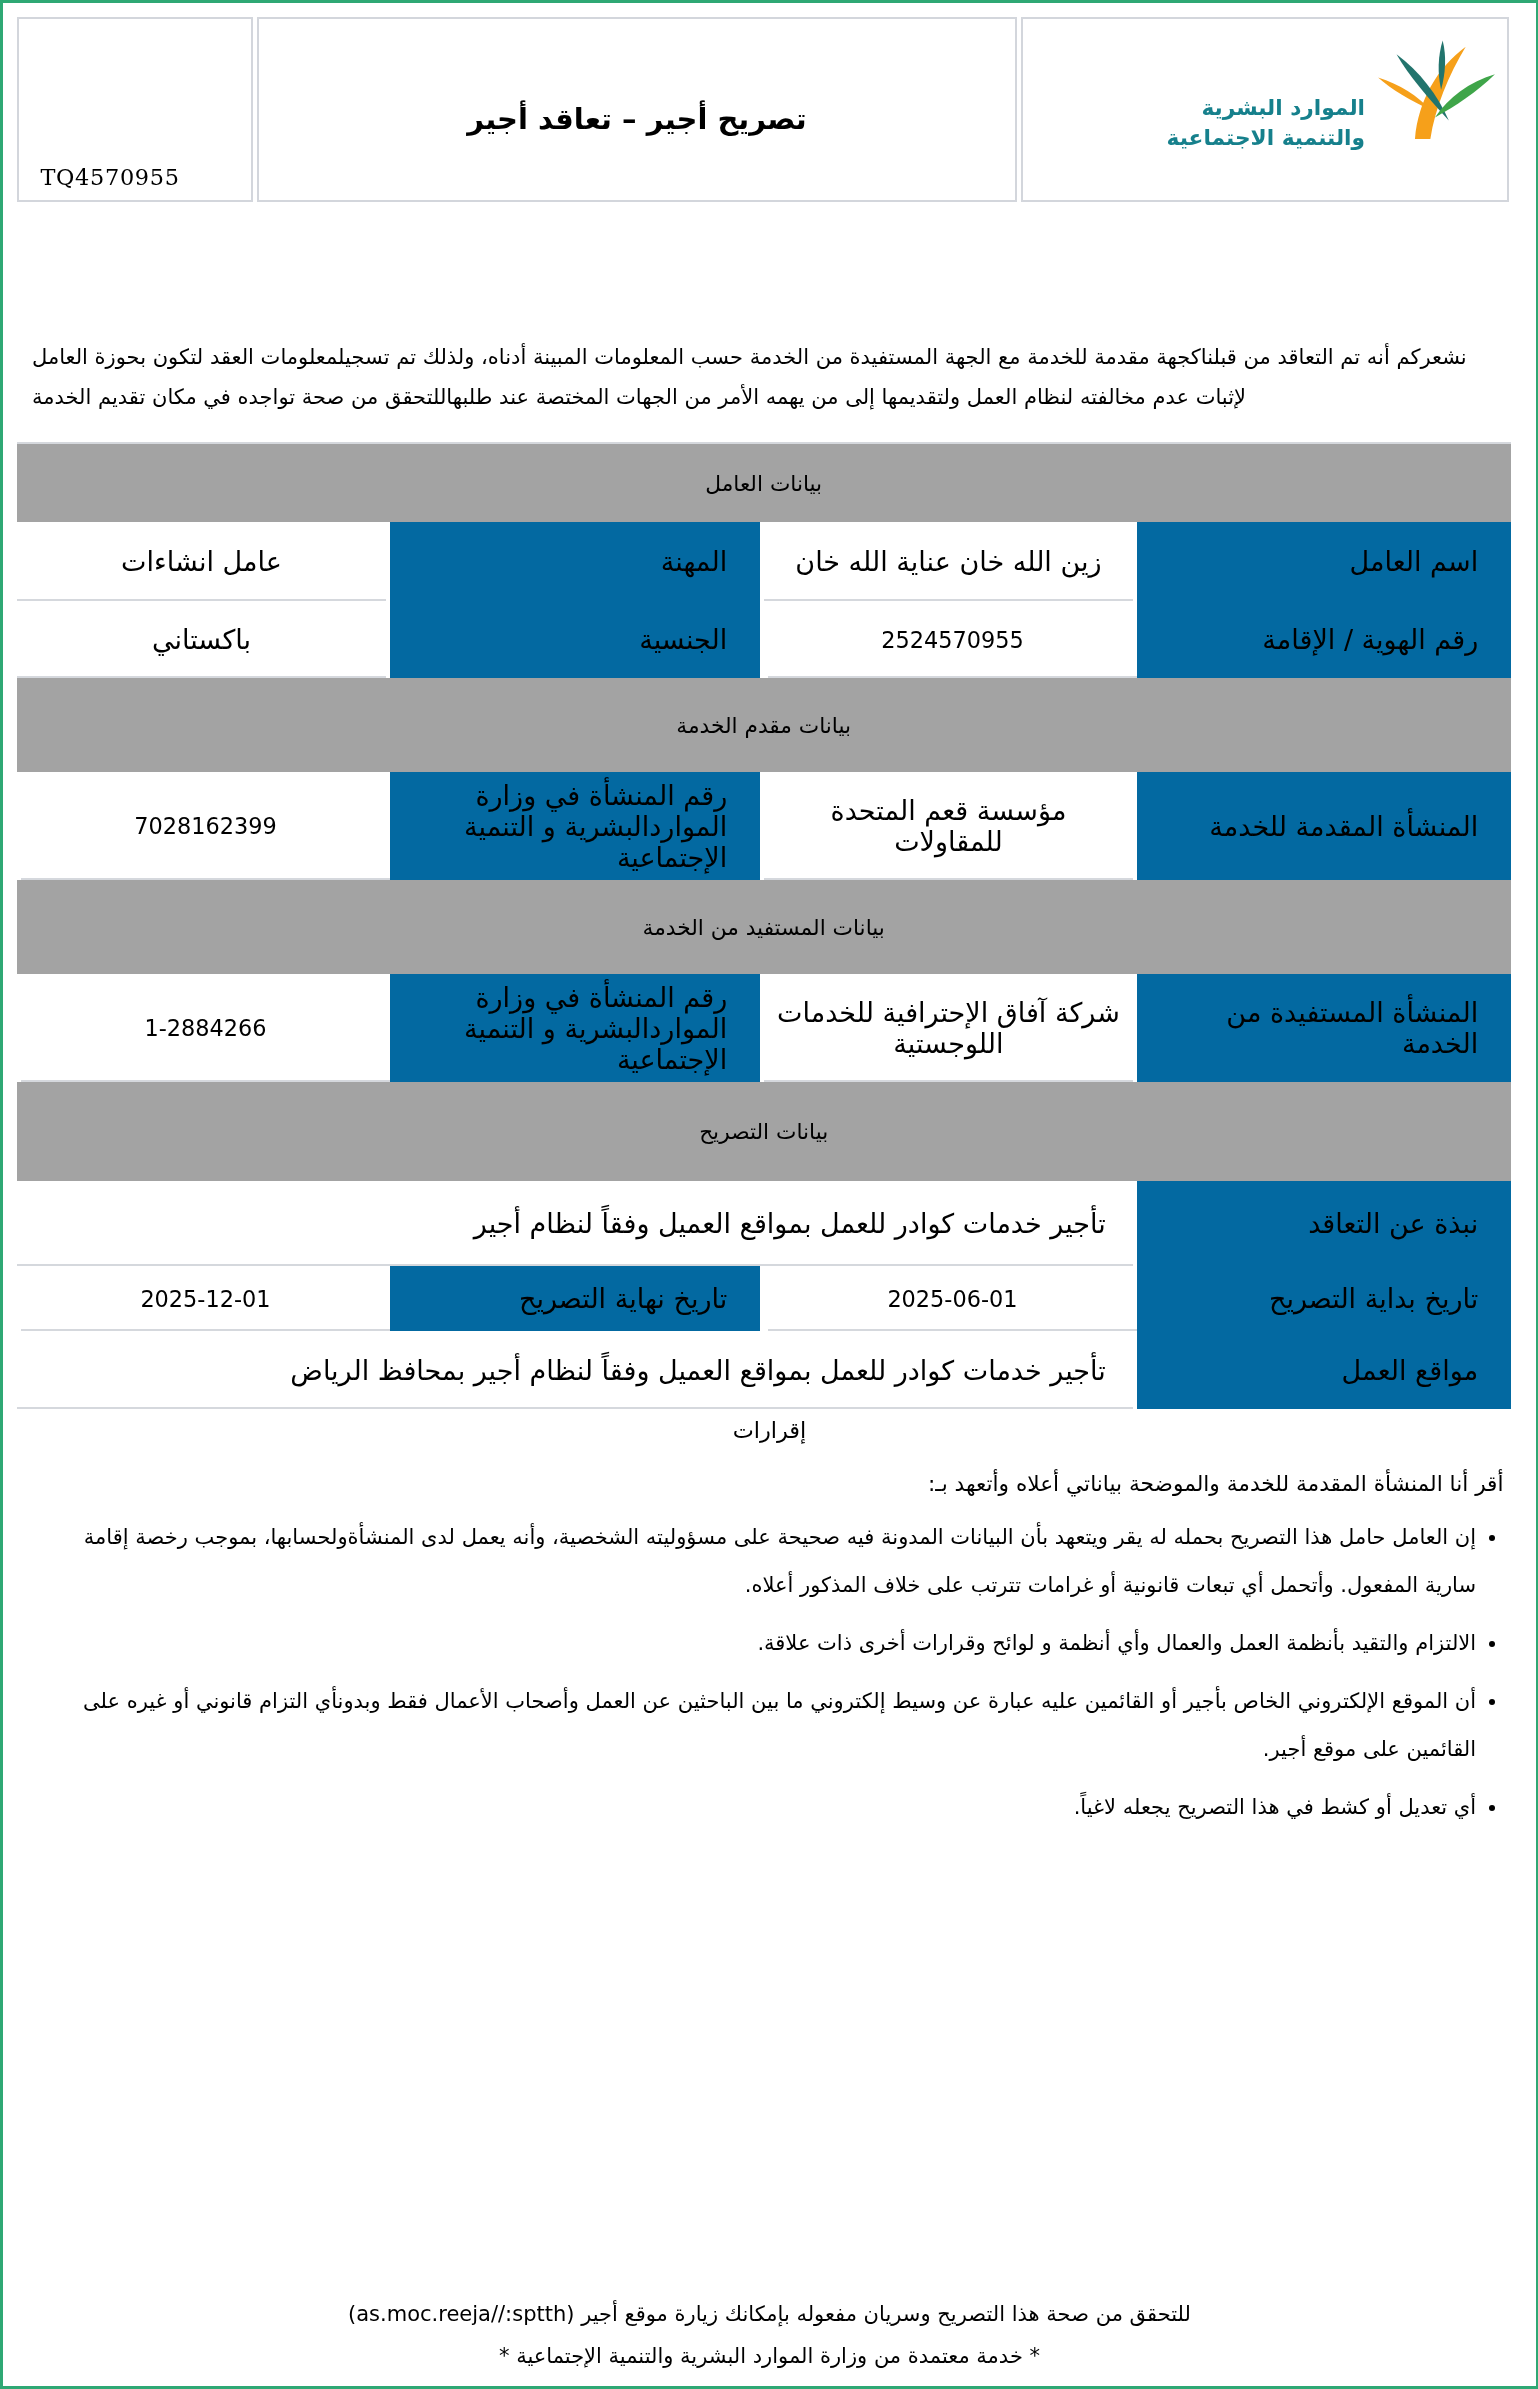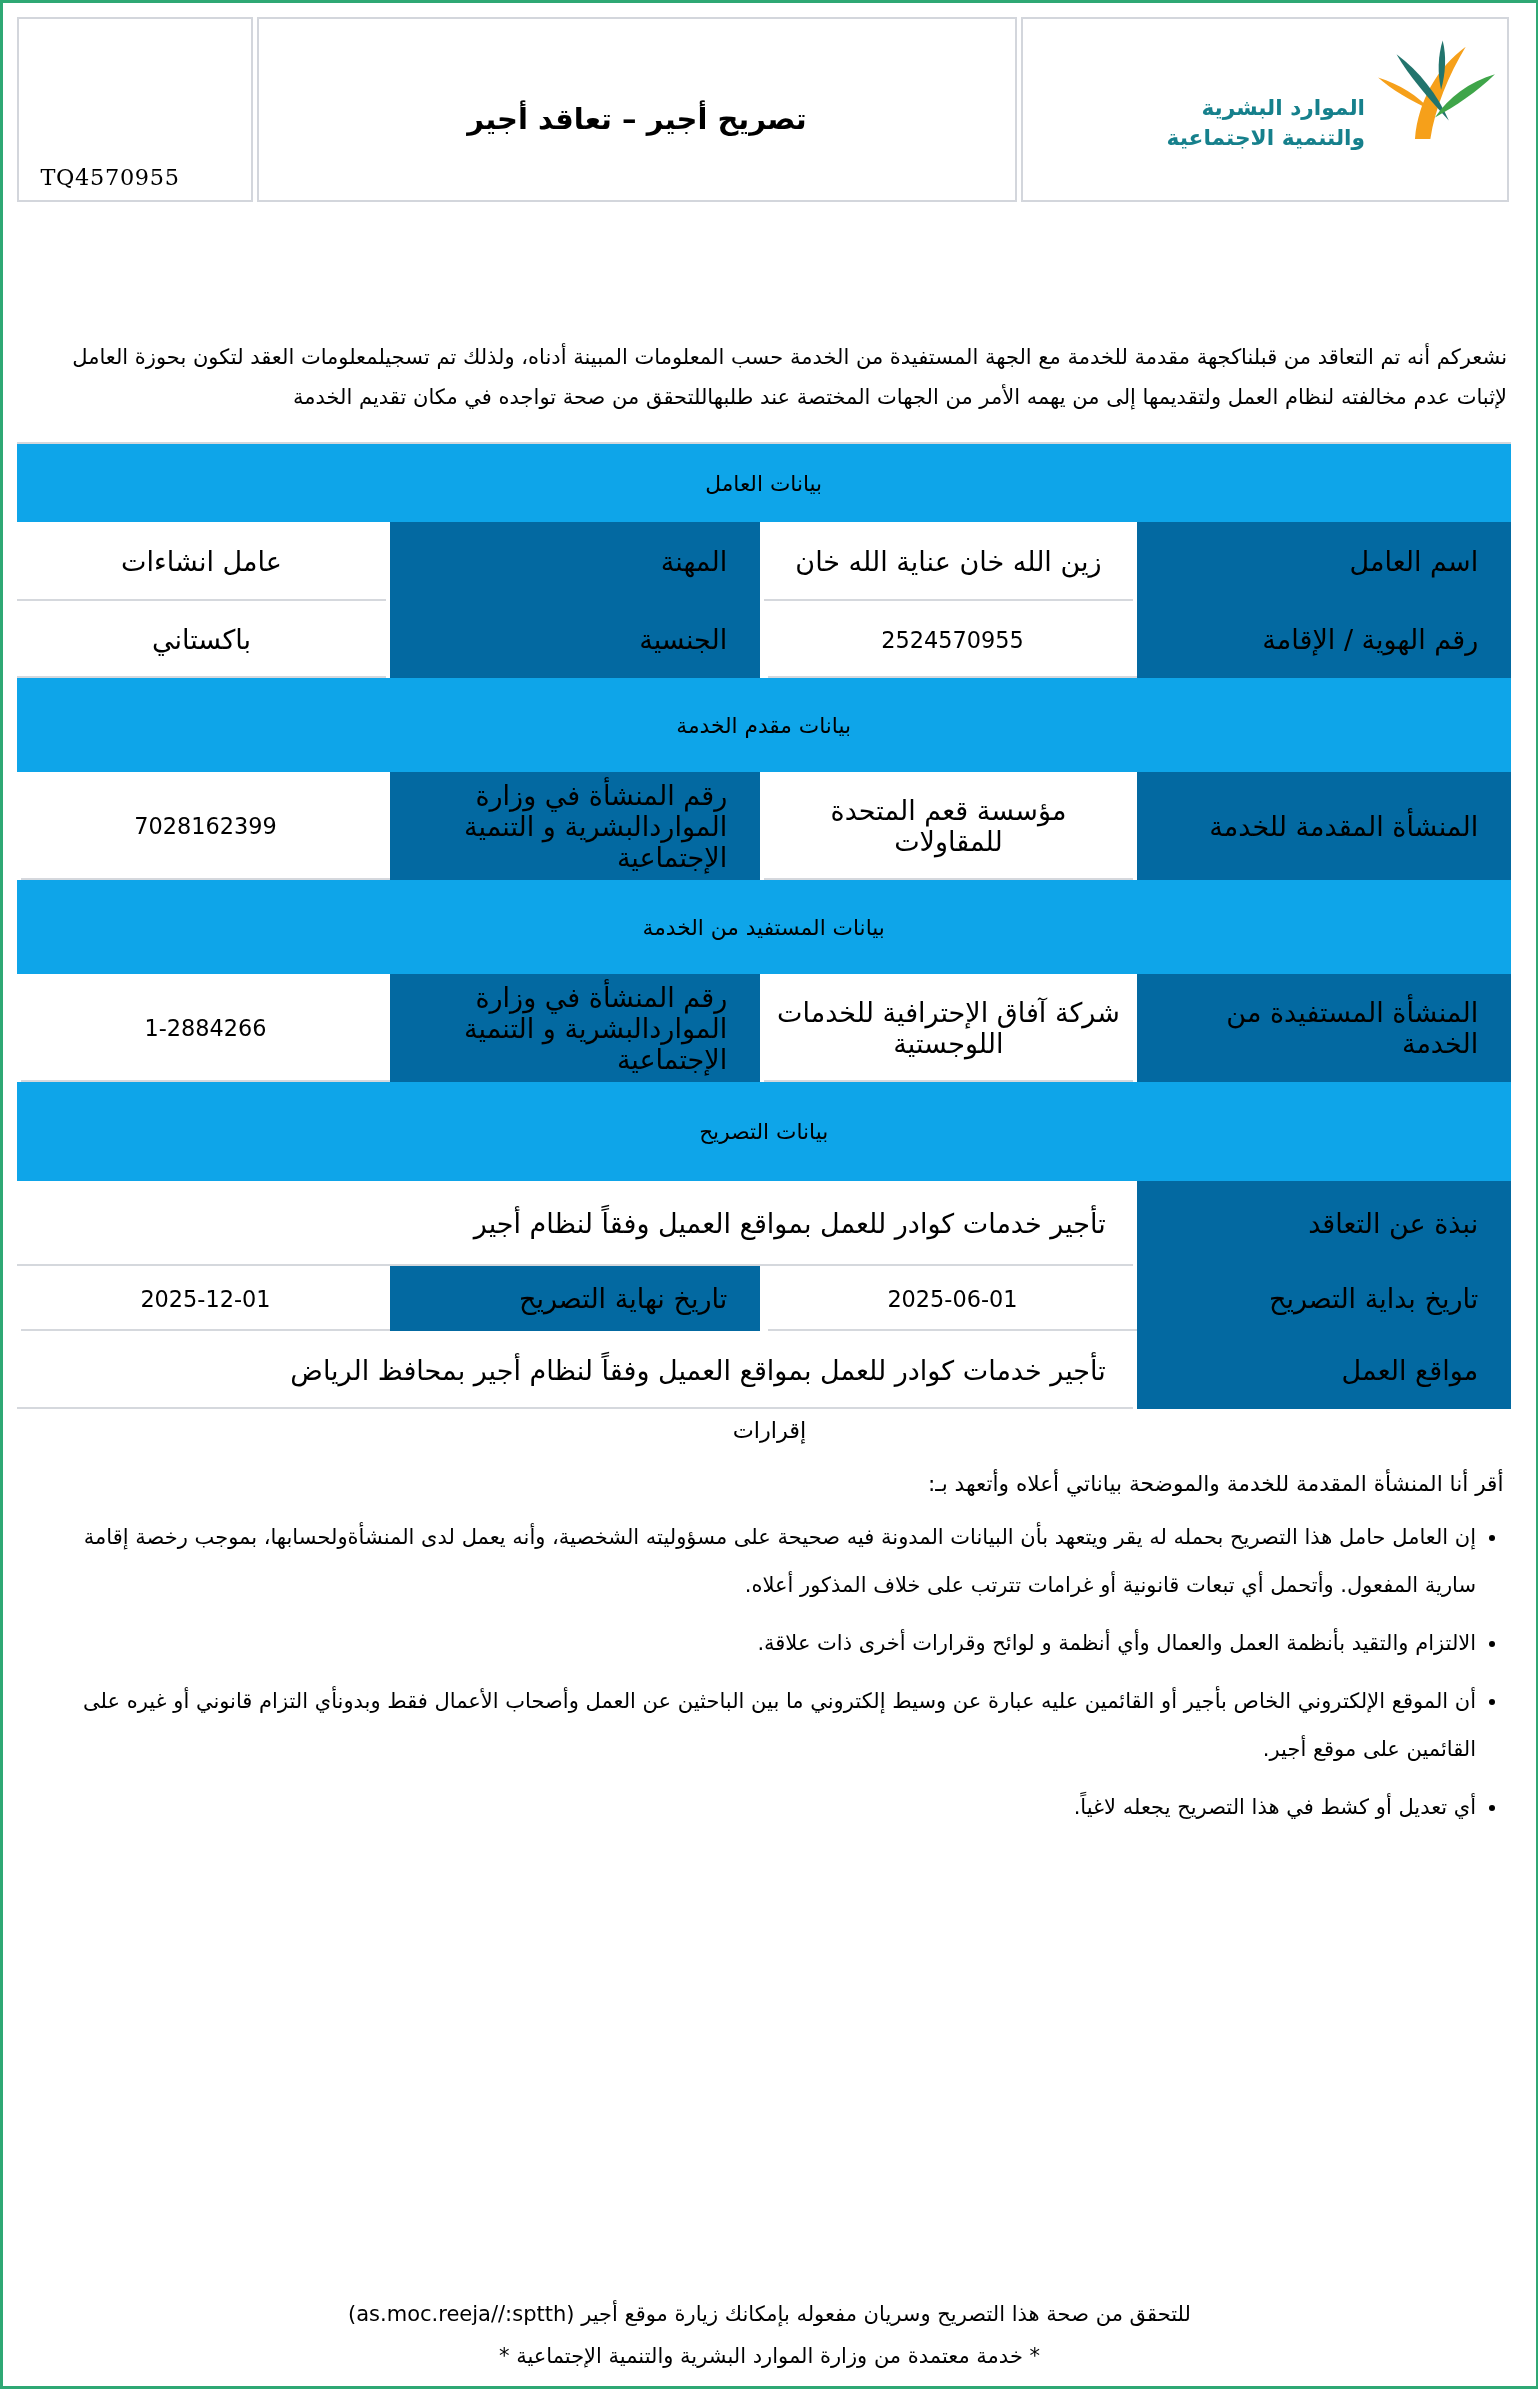--- a/index.html
+++ b/index.html
@@ -36,37 +36,37 @@
   .ministry-text {
     position:absolute; right:142px; top:74px;
     direction:rtl; text-align:right;
     color:#16808c; font-size:21.7px; font-weight:bold; line-height:30px;
     font-family:"DejaVu Sans",sans-serif;
   }
   .ministry-emblem { position:absolute; right:8.7px; top:21.7px; }
   
   .intro {
     position:absolute; top:334px; left:29px; right:29px;
-    direction:rtl; text-align:right;
+    direction:rtl; text-align:left;
     font-size:21px; line-height:40px;
   }
   
   .permit-table {
     position:absolute; top:439px; left:13.7px; width:1494px;
     direction:rtl;
     border-top:2.2px solid #d5d8dd;
   }
   .trow { display:flex; border-bottom:2.2px solid #d5d8dd; }
   .cell { display:flex; align-items:center; font-size:27px; }
   .cell + .cell { border-inline-start:4.3px solid #ffffff; }
   .w25 { width:25%; } .w75 { width:75%; } .w100 { width:100%; }
   .lbl { background:#0369a1; padding-inline-start:32.5px; padding-inline-end:13px; }
   .val { justify-content:center; text-align:center; padding:5.8px 13px; }
   .val-wide { justify-content:flex-start; padding-inline-start:27.4px; }
-  .sect { background:#0ea5e9; justify-content:center; font-size:21.7px; }
+  .sect { background:#a3a3a3; justify-content:center; font-size:21.7px; }
   .h108{height:78px} .h110{height:79px} .h106{height:77px} .h130{height:94px}
   .h150{height:108px} .h137{height:99px} .h118{height:85px} .h90{height:65px}
   .num { direction:ltr; font-size:22.4px; }
   
   .decls {
     position:absolute; top:1414px; left:32.5px; right:32.5px;
     direction:rtl;
   }
   .decls-title { text-align:center; font-size:22.4px; margin-bottom:28px; }
   .decls-heading { text-align:right; font-size:21.7px; margin-bottom:17.3px; }

